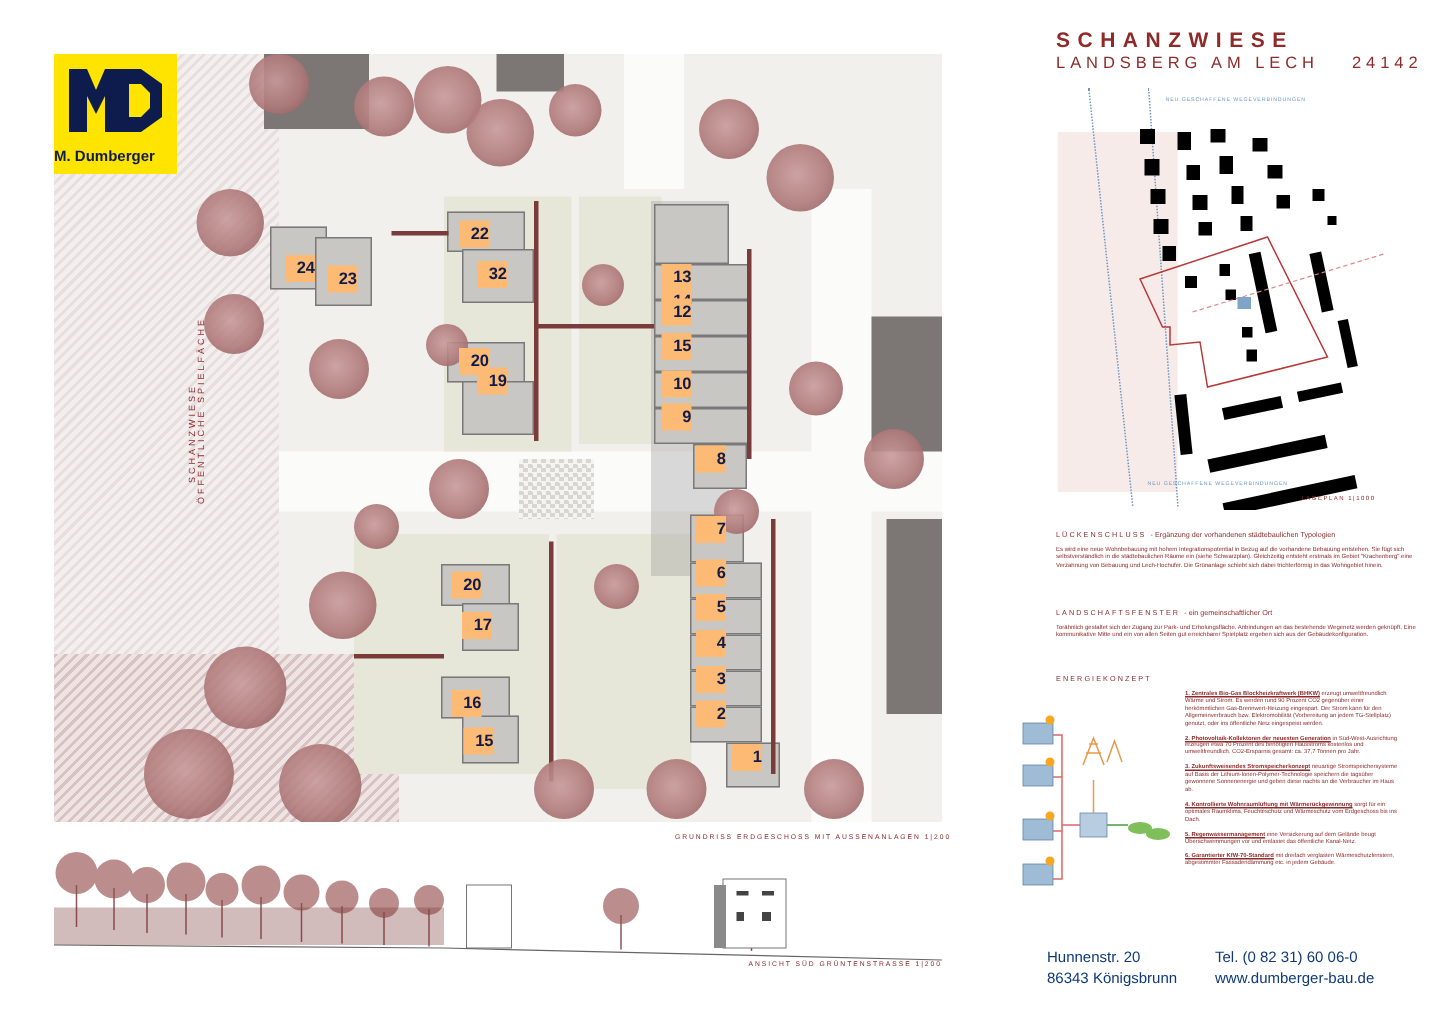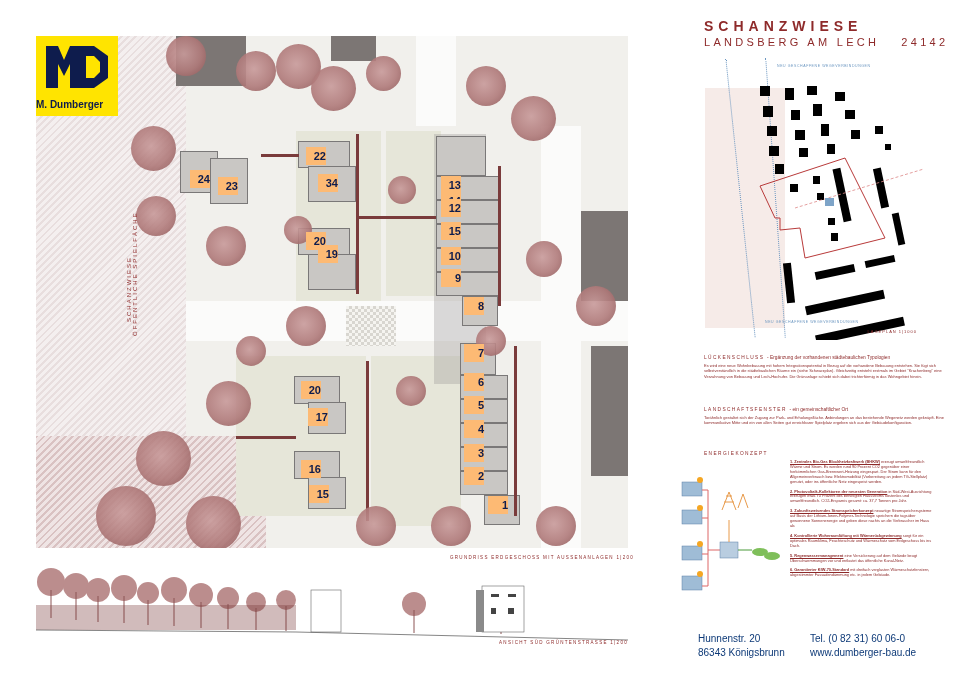--- a/index.html
+++ b/index.html
@@ -136,21 +136,21 @@
     <div class="tree" style="left:60px;top:450px;width:60px;height:60px;"></div>
     <div class="tree" style="left:150px;top:460px;width:55px;height:55px;"></div>
     <div class="tree" style="left:320px;top:470px;width:40px;height:40px;"></div>
     <div class="tree" style="left:395px;top:470px;width:40px;height:40px;"></div>
     <div class="tree" style="left:500px;top:470px;width:40px;height:40px;"></div>
     <div class="tree" style="left:540px;top:250px;width:40px;height:40px;"></div>
 
     <div class="badge" style="left:154px;top:134px;">24</div>
     <div class="badge" style="left:182px;top:141px;">23</div>
     <div class="badge" style="left:270px;top:111px;">22</div>
-    <div class="badge" style="left:282px;top:138px;">34</div>
+    <div class="badge" style="left:282px;top:138px;">32</div>
     <div class="badge" style="left:270px;top:196px;">20</div>
     <div class="badge" style="left:282px;top:209px;">19</div>
     <div class="badge" style="left:405px;top:111px;margin-top:45px;">14</div>
     <div class="badge" style="left:405px;top:140px;">13</div>
     <div class="badge" style="left:405px;top:163px;">12</div>
     <div class="badge" style="left:405px;top:186px;">15</div>
     <div class="badge" style="left:405px;top:211px;">10</div>
     <div class="badge" style="left:405px;top:233px;">9</div>
     <div class="badge" style="left:428px;top:261px;">8</div>
     <div class="badge" style="left:428px;top:308px;">7</div>

